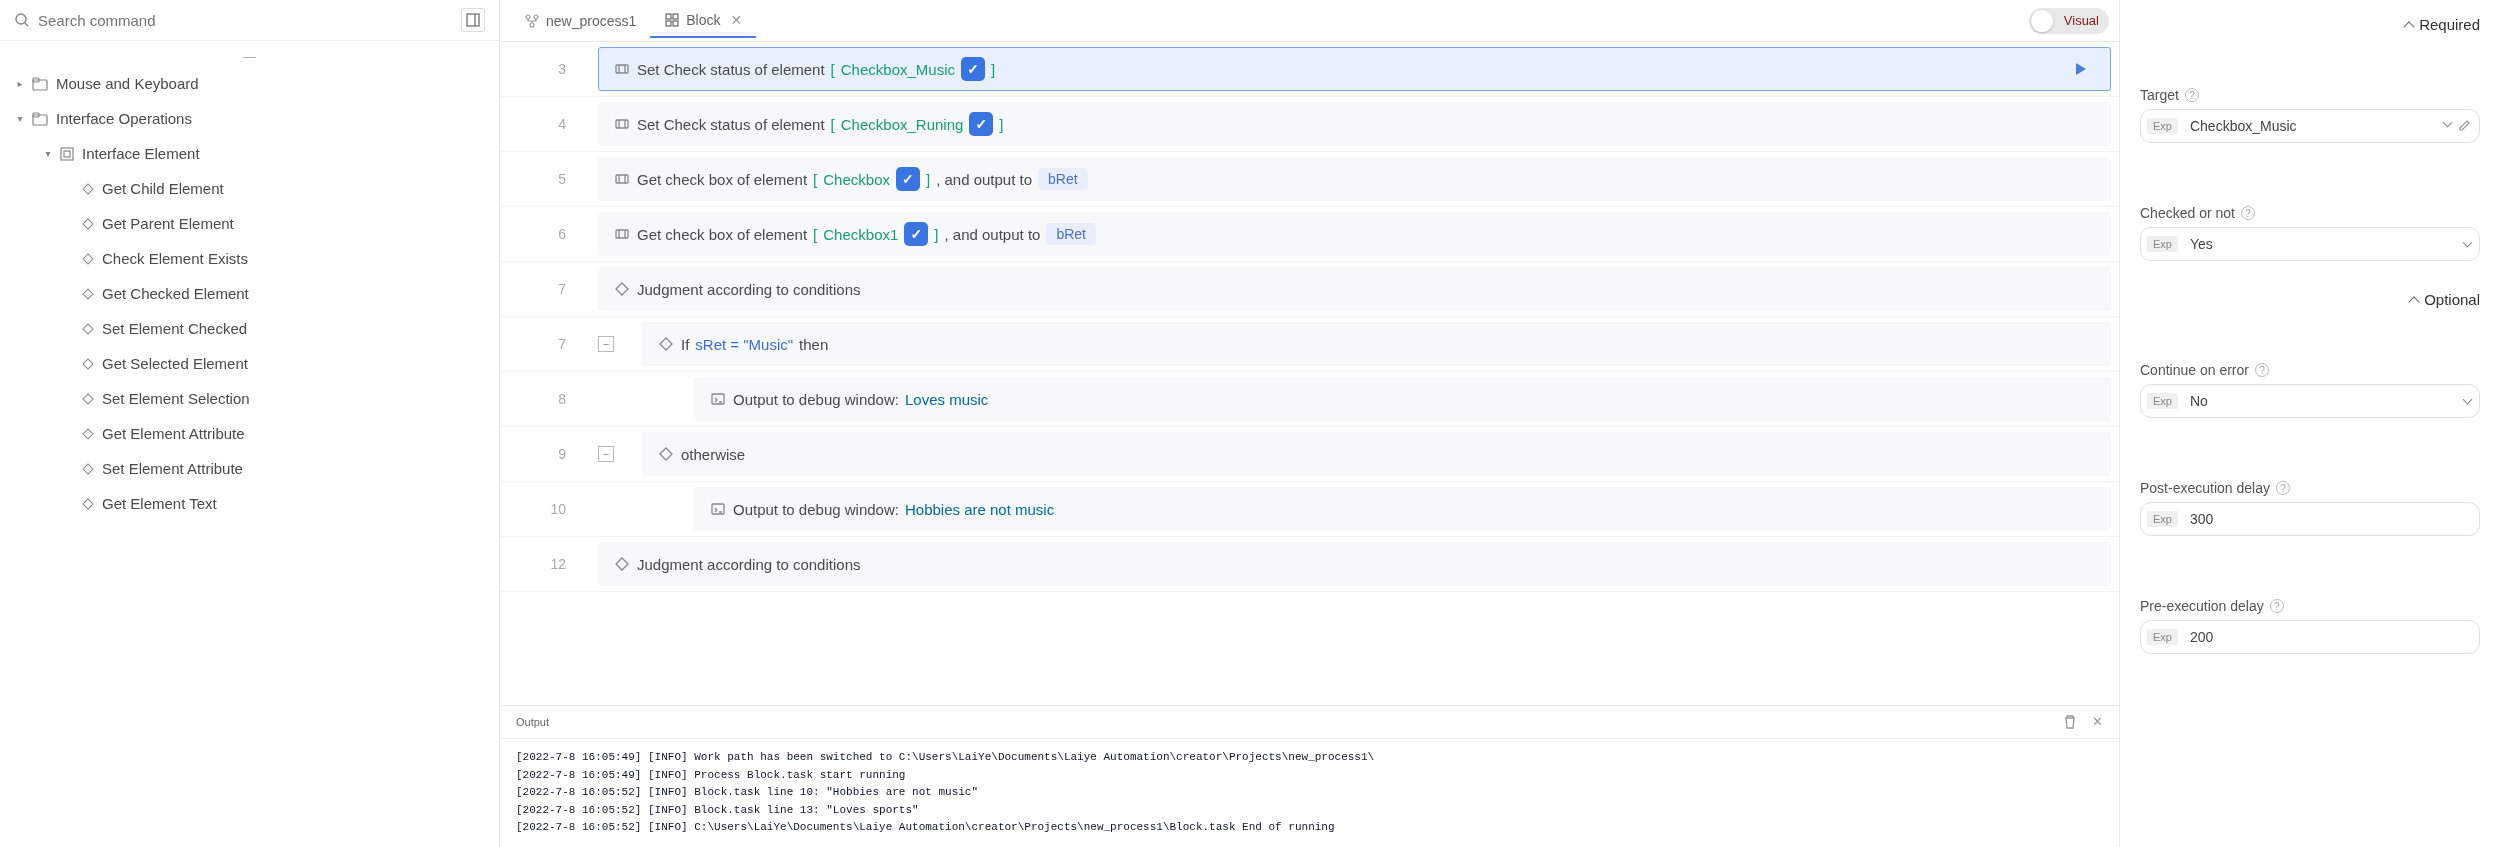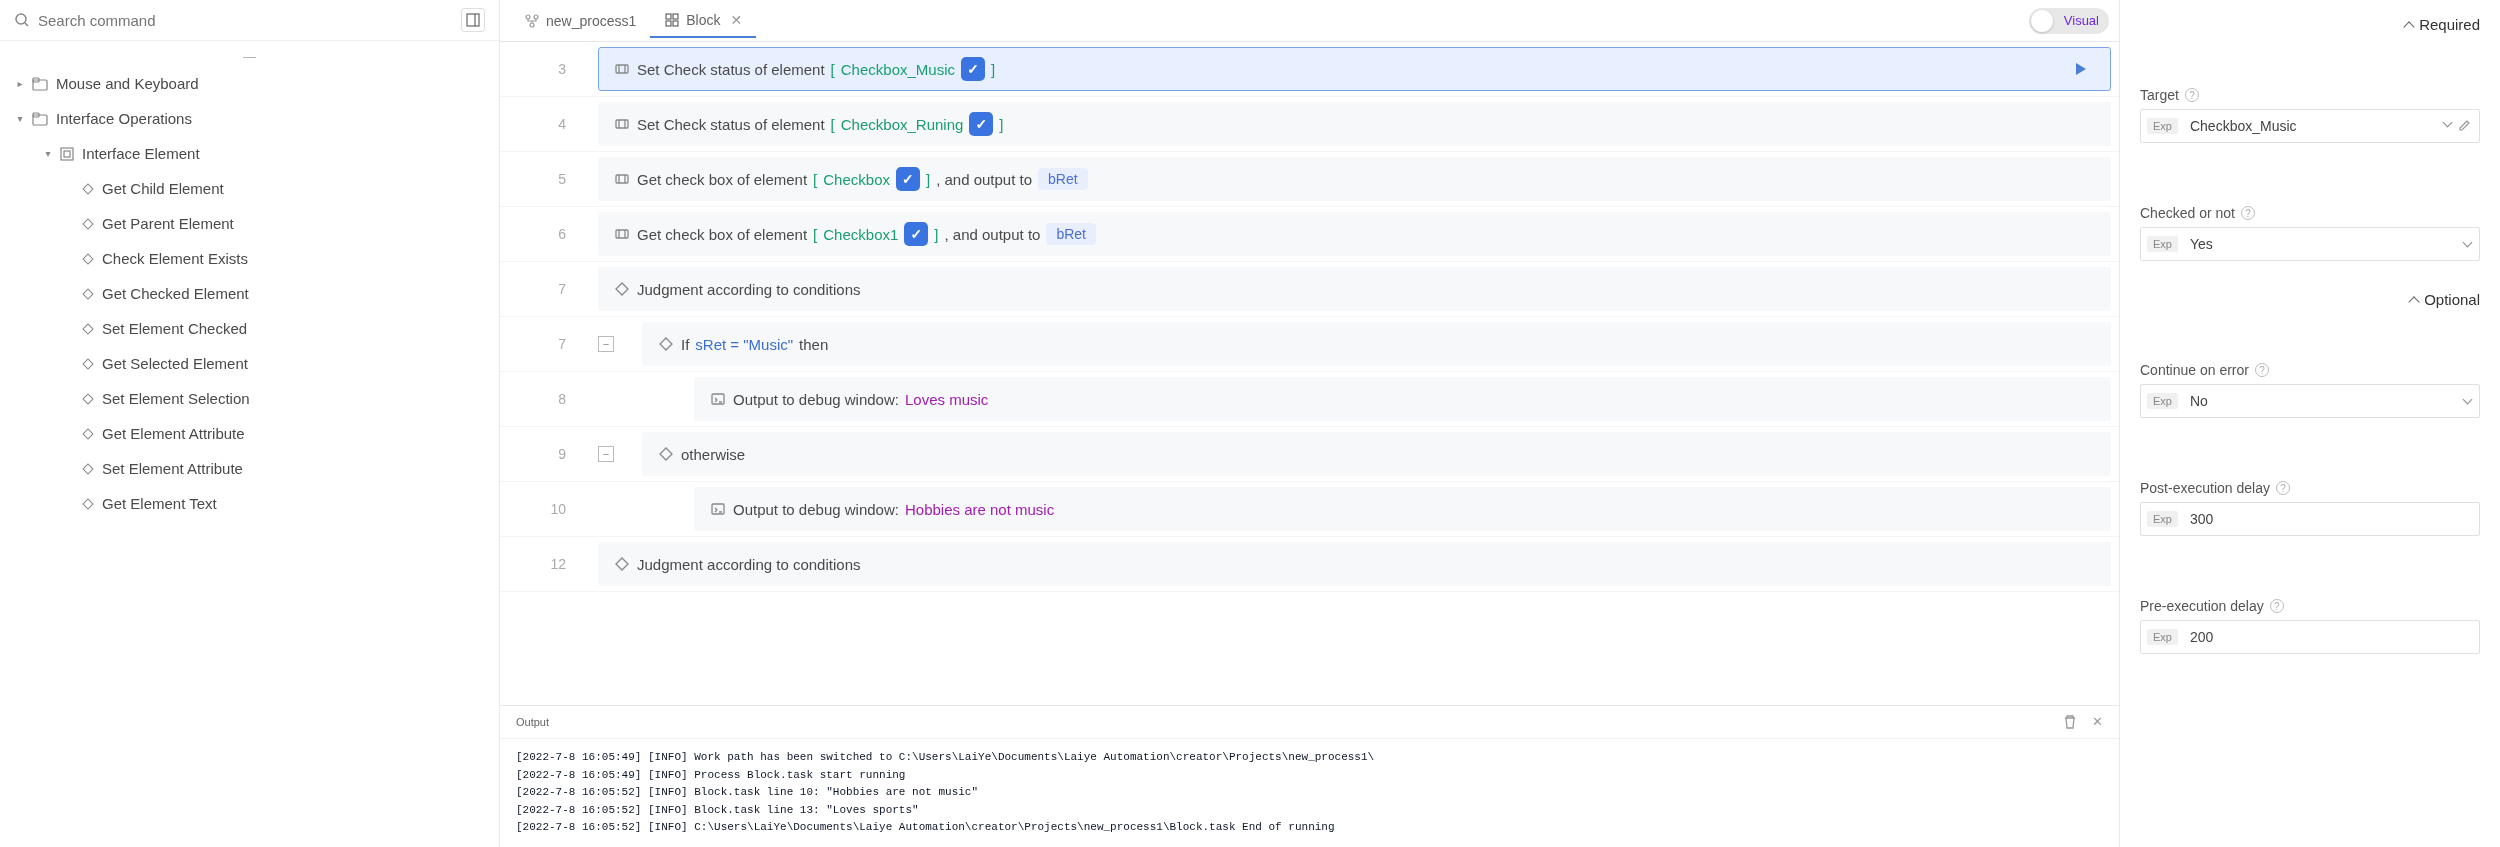--- a/index.html
+++ b/index.html
@@ -17,51 +17,51 @@
 .tree-indent-3 { padding-left: 84px; }
 .diamond { width: 8px; height: 8px; border: 1px solid #888; transform: rotate(45deg); margin-right: 10px; }
 .main-panel { flex: 1; display: flex; flex-direction: column; border-right: 1px solid #e8e8e8; }
 .tabs { display: flex; align-items: center; border-bottom: 1px solid #e8e8e8; padding: 0 10px; height: 42px; }
 .tab { display: flex; align-items: center; padding: 8px 14px; cursor: pointer; color: #666; font-size: 14px; gap: 6px; }
 .tab.active { border-bottom: 2px solid #4a7fd6; }
 .tab-close { color: #999; cursor: pointer; font-size: 14px; margin-left: 4px; }
 .visual-toggle { margin-left: auto; display: flex; align-items: center; gap: 6px; }
 .toggle-switch { width: 80px; height: 26px; background: #e8e8e8; border-radius: 13px; position: relative; cursor: pointer; display: flex; align-items: center; justify-content: flex-end; padding-right: 10px; }
 .toggle-knob { width: 22px; height: 22px; background: #fff; border-radius: 50%; position: absolute; left: 2px; top: 2px; box-shadow: 0 1px 3px rgba(0,0,0,0.2); }
-.toggle-label { color: #6d28d9; font-size: 13px; }
+.toggle-label { color: #7f1d1d; font-size: 13px; }
 .code-area { flex: 1; overflow-y: auto; background: #fff; }
 .code-line { display: flex; align-items: center; min-height: 54px; border-bottom: 1px solid #f4f4f4; }
 .line-number { width: 90px; text-align: right; padding-right: 24px; color: #aaa; font-size: 14px; }
 .line-body { flex: 1; display: flex; align-items: center; padding: 0 8px; height: 54px; }
 .line-content { display: flex; align-items: center; gap: 6px; flex: 1; height: 44px; padding: 0 14px; border: 1px solid transparent; border-radius: 3px; background: #f7f8fa; }
 .line-content.selected { background: #e8f0ff; border: 1px solid #7aa3e8; }
 .line-content.indent-1 { margin-left: 48px; }
 .line-content.indent-2 { margin-left: 96px; }
 .block-icon { color: #888; width: 18px; display: inline-flex; justify-content: center; }
 .fold-icon { width: 16px; height: 16px; border: 1px solid #bbb; display: inline-flex; align-items: center; justify-content: center; font-size: 11px; color: #888; margin-right: 6px; cursor: pointer; }
 .code-text { color: #4a4a4a; font-size: 15px; }
 .bracket { color: #1a9e6e; font-weight: 500; font-size: 15px; }
 .var-green { color: #1a9e6e; font-weight: 500; font-size: 15px; }
 .checkbox-badge { width: 24px; height: 24px; background: #3a74e0; border-radius: 5px; display: inline-flex; align-items: center; justify-content: center; color: #fff; font-weight: bold; font-size: 14px; }
 .var-pill { background: #e8eefb; color: #4a6fd0; padding: 3px 10px; border-radius: 4px; font-size: 14px; }
 .blue-text { color: #3a6fd0; font-size: 15px; }
-.bold-blue { color: #a21caf; font-weight: 500; font-size: 15px; }
+.bold-blue { color: #0369a1; font-weight: 500; font-size: 15px; }
 .play-icon { color: #4a7fd6; margin-left: auto; margin-right: 8px; cursor: pointer; }
 .output-panel { border-top: 1px solid #e8e8e8; display: flex; flex-direction: column; }
 .output-header { display: flex; align-items: center; padding: 8px 16px; border-bottom: 1px solid #f0f0f0; }
 .output-title { font-size: 11px; color: #666; }
 .output-actions { margin-left: auto; display: flex; gap: 14px; }
 .output-body { padding: 10px 16px; font-family: Consolas, "Courier New", monospace; font-size: 11px; color: #0f172a; line-height: 1.6; }
 .right-panel { width: 380px; padding: 10px 20px; display: flex; flex-direction: column; gap: 10px; }
 .section-header { display: flex; align-items: center; gap: 6px; font-size: 15px; color: #333; padding: 6px 0; cursor: pointer; justify-content: flex-end; }
 .chev-up { display: inline-block; width: 8px; height: 8px; border-left: 1.5px solid #666; border-top: 1.5px solid #666; transform: rotate(45deg); margin-top: 4px; }
 .prop-row { margin-bottom: 14px; }
 .prop-label { display: flex; align-items: center; gap: 6px; font-size: 14px; color: #555; margin-bottom: 6px; margin-top: 38px; }
 .help-icon { width: 14px; height: 14px; border: 1px solid #bbb; border-radius: 50%; display: inline-flex; align-items: center; justify-content: center; font-size: 10px; color: #aaa; }
-.prop-input { display: flex; align-items: center; border: 1px solid #e0e0e0; border-radius: 2px; height: 34px; background: #fff; }
+.prop-input { display: flex; align-items: center; border: 1px solid #e0e0e0; border-radius: 11px; height: 34px; background: #fff; }
 .exp-tag { background: #f0f0f0; color: #888; font-size: 11px; padding: 2px 6px; border-radius: 2px; margin: 0 6px; }
 .prop-value { flex: 1; padding: 0 6px; font-size: 14px; color: #444; }
 .prop-suffix { display: flex; gap: 6px; margin-right: 8px; color: #999; }
 .chev-down { display: inline-block; width: 7px; height: 7px; border-right: 1.5px solid #888; border-bottom: 1.5px solid #888; transform: rotate(45deg); margin-bottom: 3px; }
 svg { display: block; }
 </style>
 </head>
 <body>
 
 <div class="left-panel">

